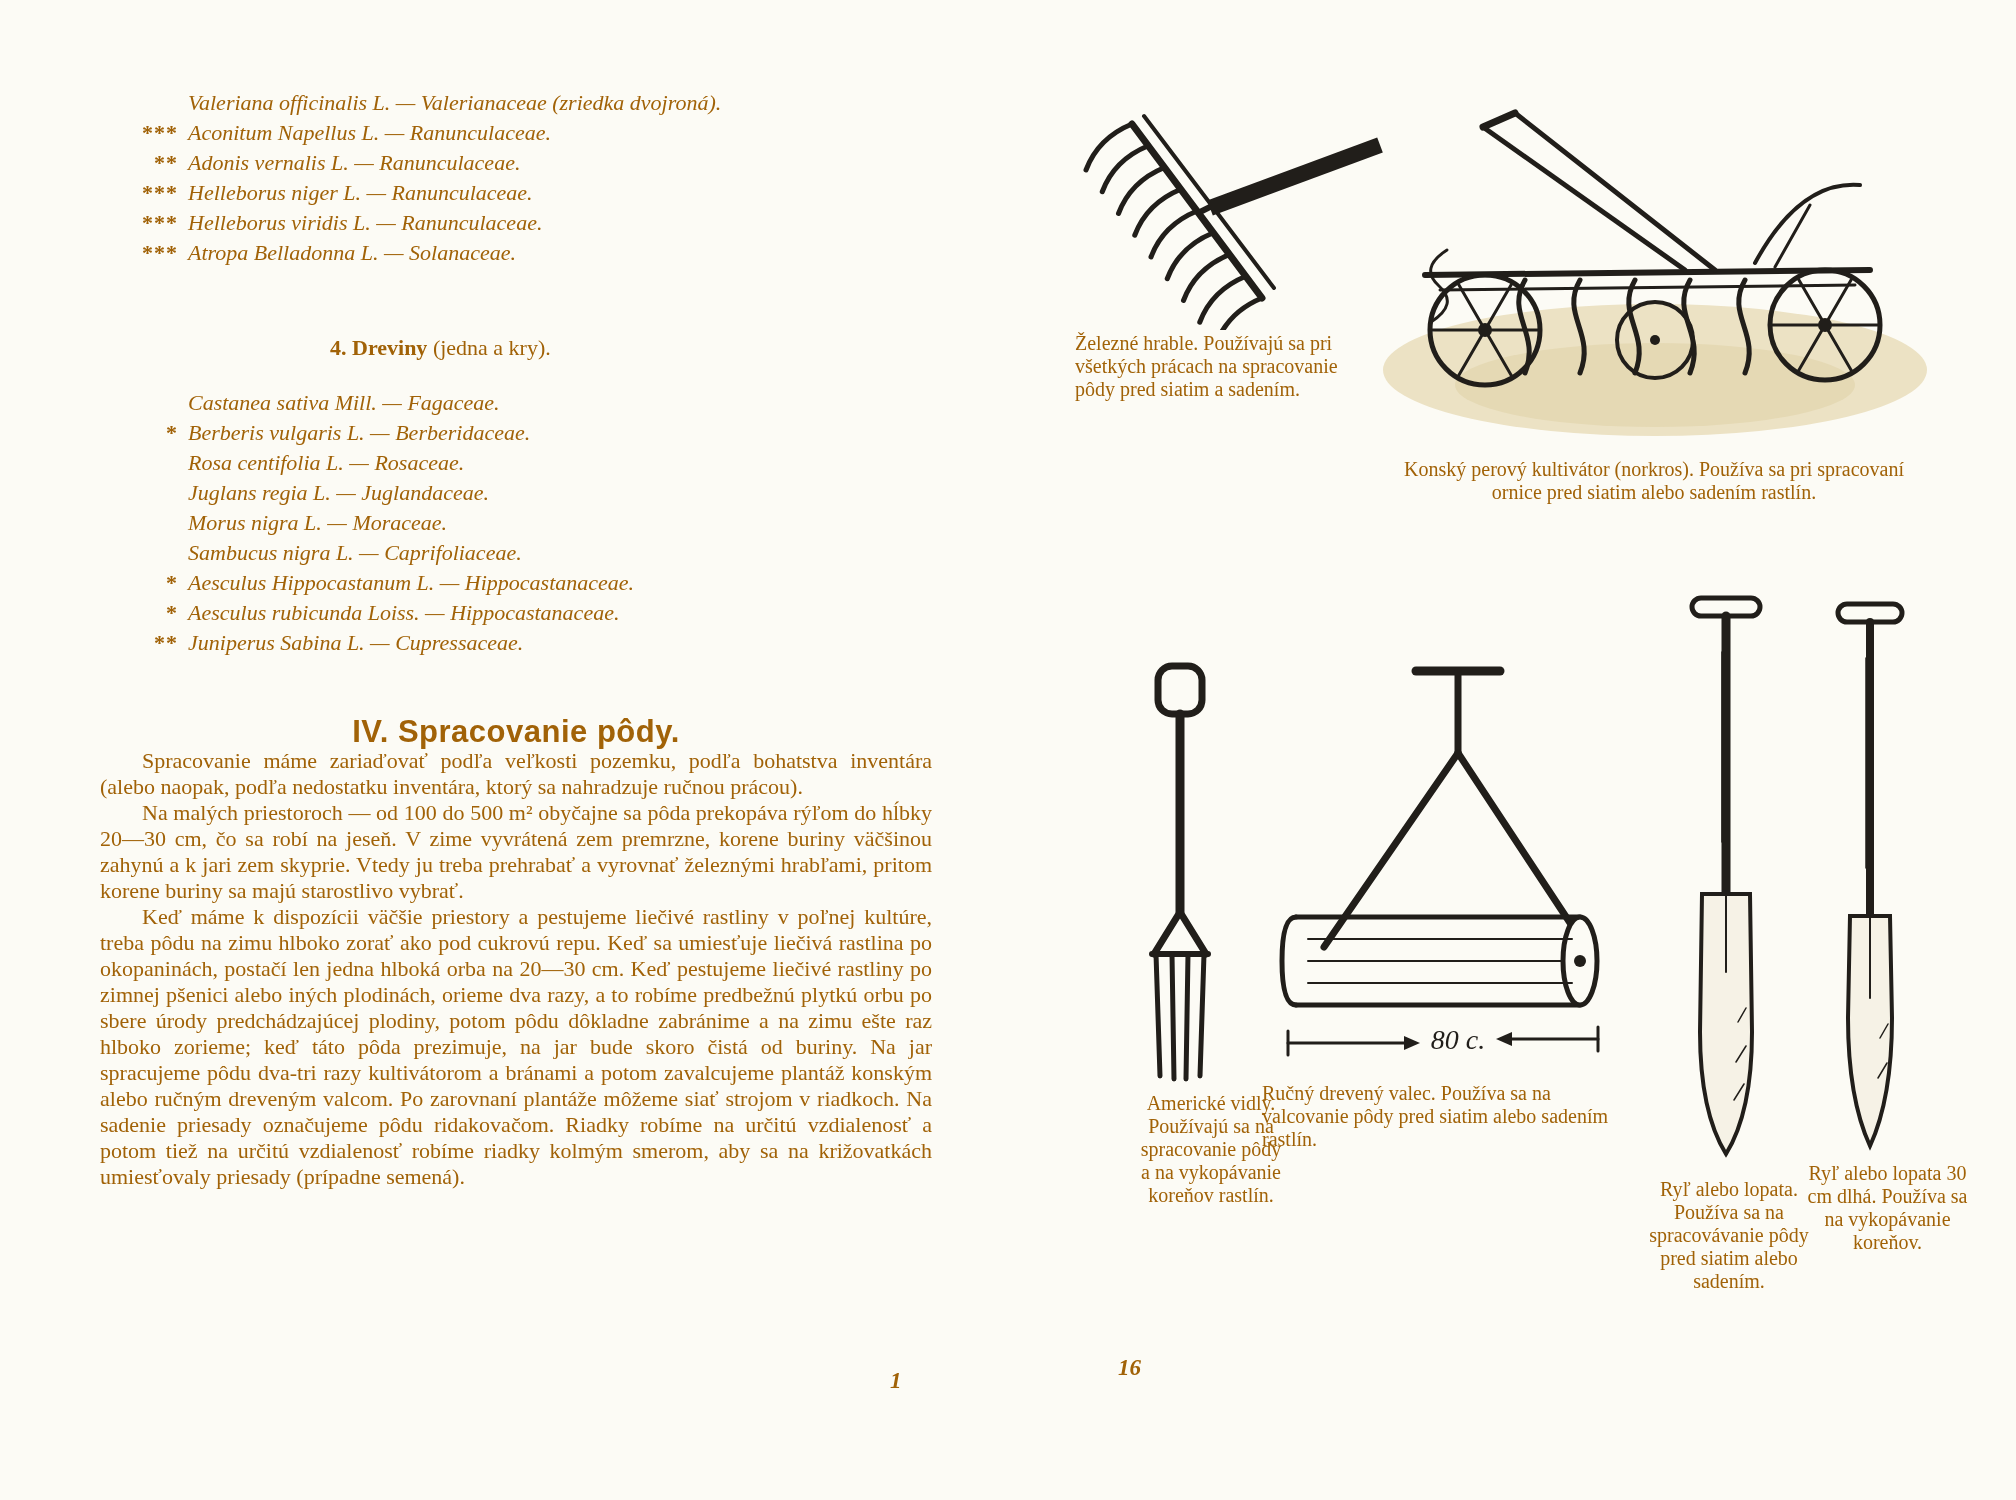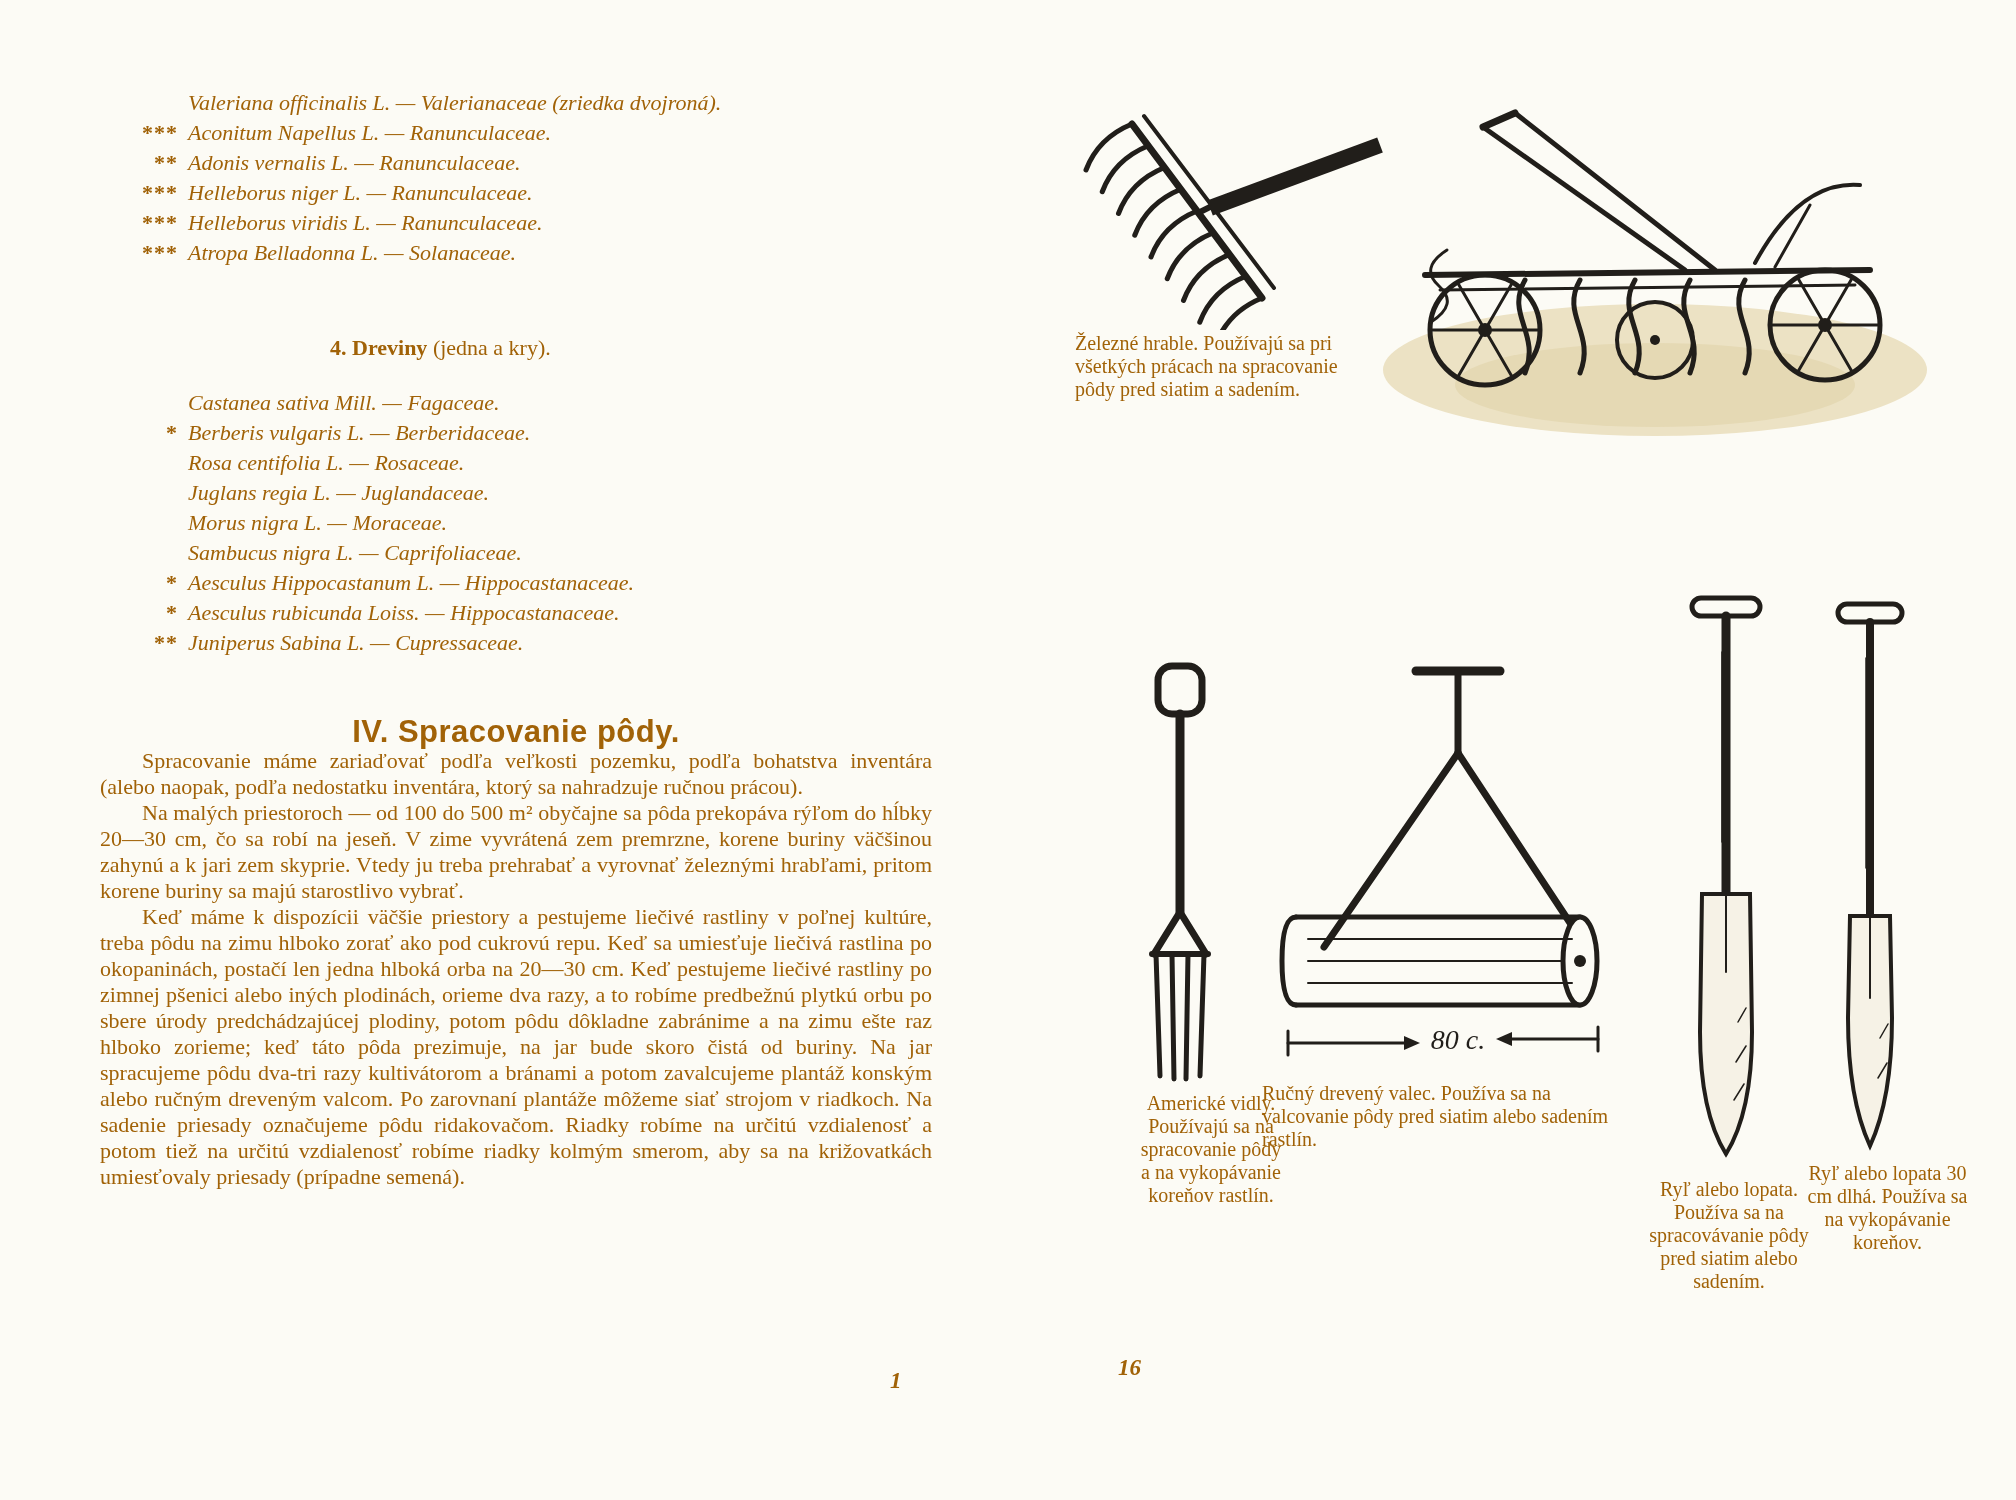--- a/index.html
+++ b/index.html
@@ -182,20 +182,21 @@
         <line x1="128" y1="42" x2="160" y2="28" stroke-width="7"></line>
         <path d="M400,178 Q445,95 505,100" stroke-width="4"></path>
         <path d="M420,182 L455,120" stroke-width="3"></path>
         <path d="M92,165 q -28,18 -8,36 q 20,18 -8,36" stroke-width="3"></path>
       </g>
       <circle cx="130" cy="245" r="7" fill="#211e1a"></circle>
       <circle cx="470" cy="240" r="7" fill="#211e1a"></circle>
       <circle cx="300" cy="255" r="5" fill="#211e1a"></circle>
     </svg>
   </div>
+  <div class="caption cap-cultivator">Konský perový kultivátor (norkros). Používa sa pri spracovaní ornice pred siatim alebo sadením rastlín.</div>
 
   <div class="fig fig-fork">
     <svg viewBox="0 0 105 425">
       <g stroke="#211e1a" fill="none" stroke-linecap="round">
         <rect x="30" y="6" width="44" height="48" rx="14" stroke-width="7"></rect>
         <line x1="52" y1="54" x2="52" y2="252" stroke-width="9"></line>
         <path d="M52,252 L26,294 M52,252 L78,294" stroke-width="7"></path>
         <line x1="24" y1="294" x2="80" y2="294" stroke-width="6"></line>
         <line x1="28" y1="294" x2="32" y2="416" stroke-width="5"></line>
         <line x1="44" y1="294" x2="46" y2="419" stroke-width="5"></line>

